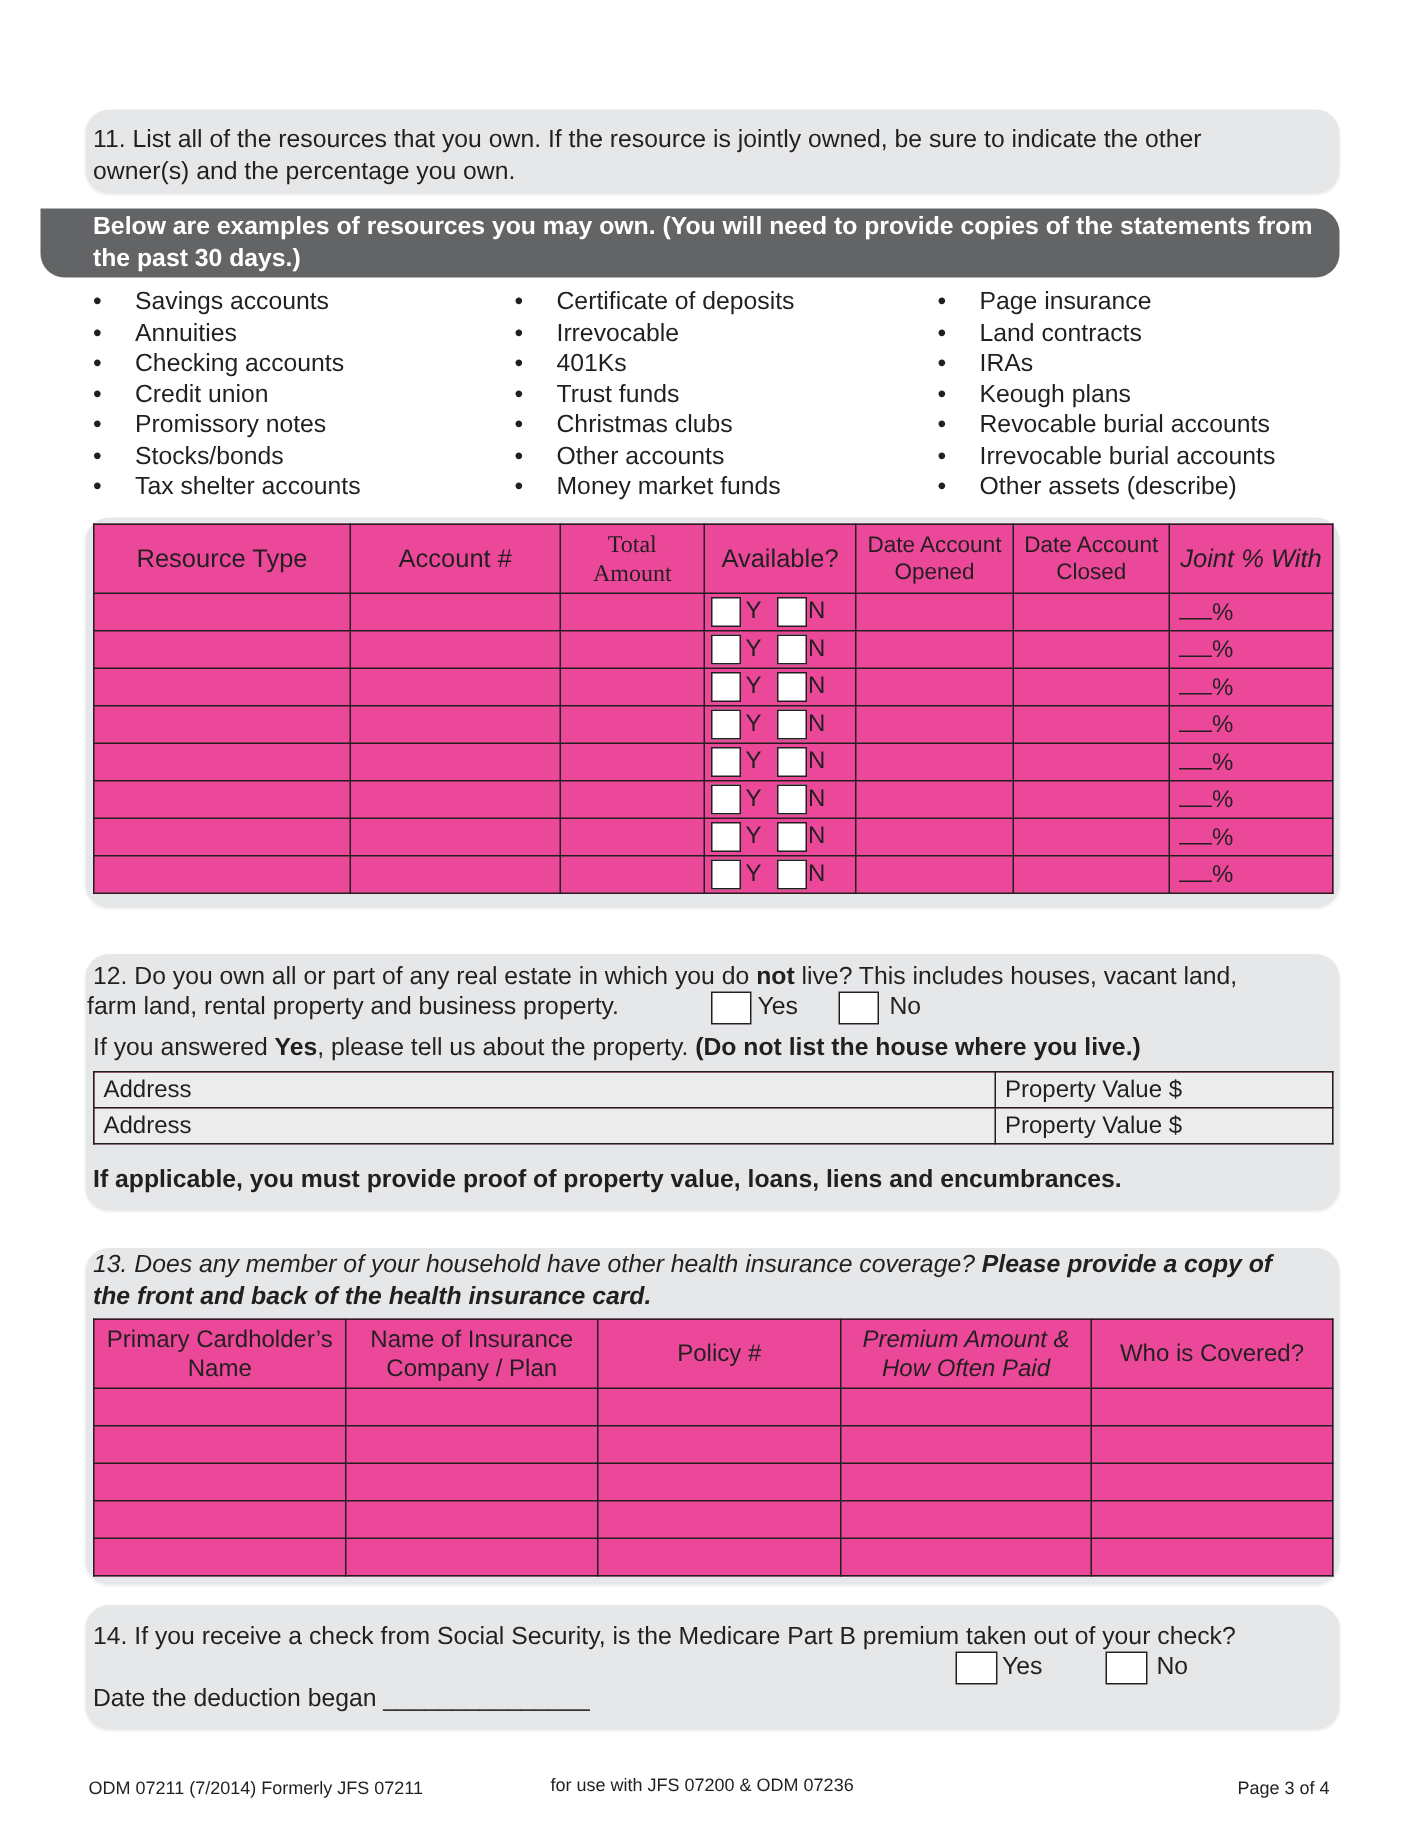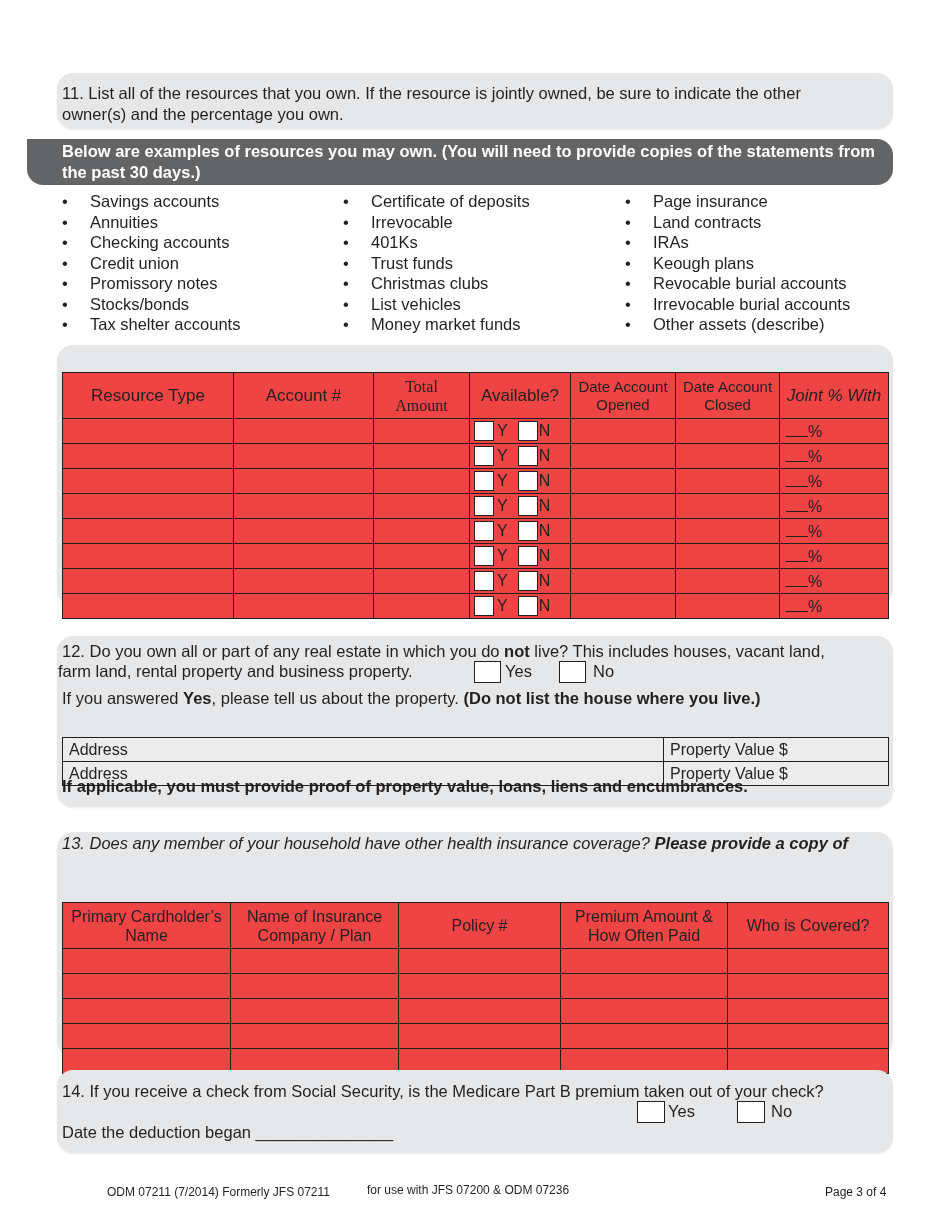--- a/index.html
+++ b/index.html
@@ -4,21 +4,21 @@
 <style>
   html,body{margin:0;padding:0;background:#ffffff;}
   body{width:950px;height:1230px;position:relative;font-family:"Liberation Sans",sans-serif;color:#231f20;overflow:hidden;}
   .abs{position:absolute;}
   .panel{position:absolute;background:#e6e7e8;border-radius:16px;box-shadow:0 1px 2px rgba(0,0,0,0.08);}
   .txt{font-size:16.5px;line-height:20.5px;}
   .band{position:absolute;left:27px;top:139px;width:866px;height:46px;background:#636466;border-radius:0 16px 16px 16px;color:#fff;font-weight:bold;font-size:16.5px;line-height:20.5px;box-sizing:border-box;padding:2px 0 0 35px;}
   .blist{position:absolute;top:191px;margin:0;padding:0;list-style:none;font-size:16.5px;line-height:20.5px;}
   .blist li{position:relative;padding-left:28px;white-space:nowrap;}
   .blist li .dot{position:absolute;left:0;top:0;}
-  table.grid{position:absolute;border-collapse:collapse;table-layout:fixed;background:#ef4444;margin-top:23px;}
+  table.grid{position:absolute;border-collapse:collapse;table-layout:fixed;background:#ec4899;}
   table.grid td, table.grid th{border:1.5px solid #231f20;padding:0;font-weight:normal;font-size:16px;color:#231f20;}
   table.grid th{font-size:16px;line-height:19px;text-align:center;vertical-align:middle;}
   .small-th{font-size:15px !important;line-height:18px !important;}
   .cb{display:inline-block;width:20px;height:20px;background:#fff;border:1.5px solid #231f20;box-sizing:border-box;vertical-align:middle;}
   .avail{display:flex;align-items:center;height:23px;padding-left:4px;font-size:16px;}
   .avail .lbl{margin-left:3px;margin-right:10px;}
   .avail .lbl2{margin-left:1px;}
   .pct{padding-left:6px;font-size:16px;}
   .pct .blank{display:inline-block;width:22px;border-bottom:1.5px solid #231f20;height:14px;vertical-align:baseline;}
   .prop td{height:23px;font-size:16.5px;padding-left:6px !important;background:#ececec;}
@@ -41,21 +41,21 @@
   <li><span class="dot">•</span><span>Promissory notes</span></li>
   <li><span class="dot">•</span><span>Stocks/bonds</span></li>
   <li><span class="dot">•</span><span>Tax shelter accounts</span></li>
 </ul>
 <ul class="blist" style="left:343px;">
   <li><span class="dot">•</span><span>Certificate of deposits</span></li>
   <li><span class="dot">•</span><span>Irrevocable</span></li>
   <li><span class="dot">•</span><span>401Ks</span></li>
   <li><span class="dot">•</span><span>Trust funds</span></li>
   <li><span class="dot">•</span><span>Christmas clubs</span></li>
-  <li><span class="dot">•</span><span>List vehicles</span></li>
+  <li><span class="dot">•</span><span>Other accounts</span></li>
   <li><span class="dot">•</span><span>Money market funds</span></li>
 </ul>
 <ul class="blist" style="left:625px;">
   <li><span class="dot">•</span><span>Page insurance</span></li>
   <li><span class="dot">•</span><span>Land contracts</span></li>
   <li><span class="dot">•</span><span>IRAs</span></li>
   <li><span class="dot">•</span><span>Keough plans</span></li>
   <li><span class="dot">•</span><span>Revocable burial accounts</span></li>
   <li><span class="dot">•</span><span>Irrevocable burial accounts</span></li>
   <li><span class="dot">•</span><span>Other assets (describe)</span></li>
@@ -256,36 +256,36 @@
   <tr>
     <td>Address</td>
     <td>Property Value $</td>
   </tr>
 </tbody>
   </table>
 <div class="abs txt" style="left:62px;top:776px;font-weight:bold;">If applicable, you must provide proof of property value, loans, liens and encumbrances.</div>
 
 <div class="panel" style="left:57px;top:832px;width:836px;height:224px;"></div>
 <div class="abs txt" style="left:62px;top:833px;width:826px;font-style:italic;">
-  <span>13. Does any member of your household have other health insurance coverage? </span><b>Please provide a copy of</b><br>
+  <span>13. Does any member of your household have other health insurance coverage? </span><b>Please provide a copy of</b><br><b>the front and back of the health insurance card.</b>
 </div>
 <table class="grid" style="left:62px;top:879px;width:826px;">
   <colgroup>
       <col style="width:168px">
       <col style="width:168px">
       <col style="width:162px">
       <col style="width:167px">
       <col style="width:161px">
     </colgroup>
   <thead>
     <tr style="height:46px;">
       <th style="padding:0 6px;">Primary Cardholder’s Name</th>
       <th style="padding:0 10px;">Name of Insurance Company / Plan</th>
       <th>Policy #</th>
-      <th style="padding:0 8px;">Premium Amount &amp; How Often Paid</th>
+      <th style="padding:0 8px;font-style:italic;">Premium Amount &amp; How Often Paid</th>
       <th>Who is Covered?</th>
     </tr>
   </thead>
   <tbody>
     <tr style="height:25px;">
         <td></td>
         <td></td>
         <td></td>
         <td></td>
         <td></td>
@@ -322,15 +322,15 @@
 </table>
 
 <div class="panel" style="left:57px;top:1070px;width:836px;height:83px;"></div>
 <div class="abs txt" style="left:62px;top:1081px;white-space:nowrap;">14.  If you receive a check from Social Security, is the Medicare Part B premium taken out of your check?</div>
 <span class="abs cb" style="left:637px;top:1101px;width:28px;height:22px;"></span>
 <span class="abs txt" style="left:668px;top:1101px;">Yes</span>
 <span class="abs cb" style="left:737px;top:1101px;width:28px;height:22px;"></span>
 <span class="abs txt" style="left:771px;top:1101px;">No</span>
 <div class="abs txt" style="left:62px;top:1122px;">Date the deduction began _______________</div>
 
-<div class="footer" style="left:59px;margin-left:48px;">ODM 07211 (7/2014) Formerly JFS 07211</div>
+<div class="footer" style="left:59px;">ODM 07211 (7/2014) Formerly JFS 07211</div>
 <div class="footer" style="left:367px;top:1183px;">for use with JFS 07200 &amp; ODM 07236</div>
 <div class="footer" style="left:825px;">Page 3 of 4</div>
 
 </body></html>

